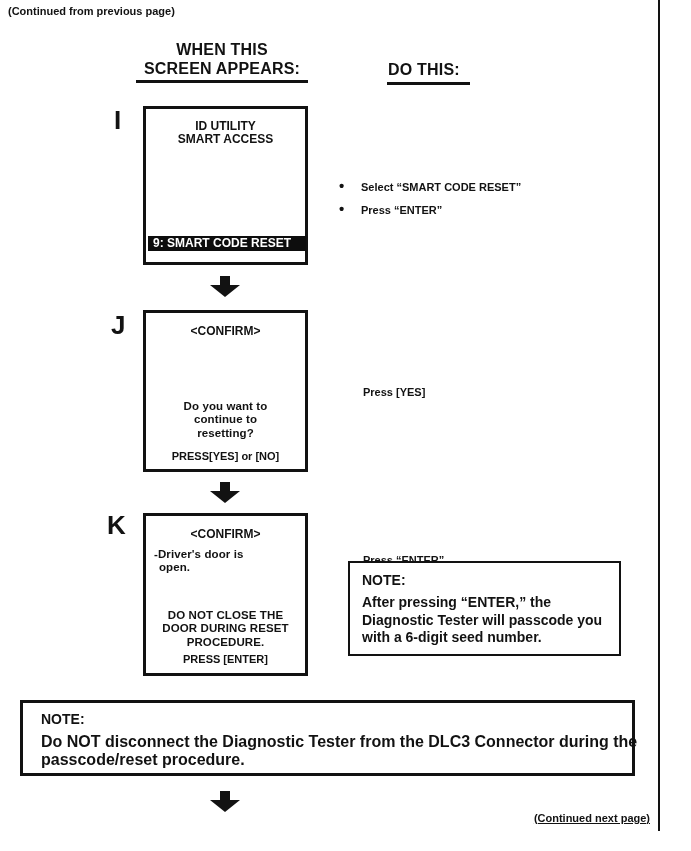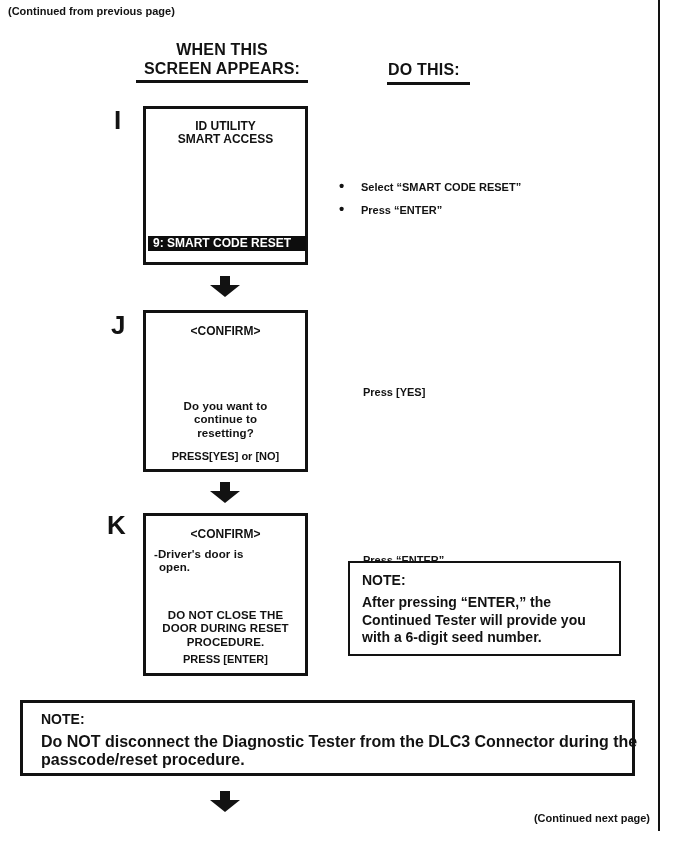--- a/index.html
+++ b/index.html
@@ -128,35 +128,35 @@
     </div>
     <div class="abs screen-footer center" style="left:0; bottom:8px; width:100%;">PRESS [ENTER]</div>
   </div>
 
   <div class="abs action-text" style="left:363px; top:530px;">Press “ENTER”</div>
 
   <div class="abs note-box" style="left:348px; top:561px; width:273px; height:95px;">
     <div class="abs note-title" style="left:12px; top:9px;">NOTE:</div>
     <div class="abs note-body" style="left:12px; top:31px;">
       <div>After pressing “ENTER,” the</div>
-      <div>Continued Tester will provide you</div>
+      <div>Diagnostic Tester will passcode you</div>
       <div>with a 6-digit seed number.</div>
     </div>
   </div>
 
   <div class="abs note-box-thick" style="left:20px; top:700px; width:615px; height:76px;">
     <div class="abs note-title" style="left:18px; top:8px;">NOTE:</div>
     <div class="abs note-body-lg" style="left:18px; top:30px;">
       <div>Do NOT disconnect the Diagnostic Tester from the DLC3 Connector during the</div>
       <div>passcode/reset procedure.</div>
     </div>
   </div>
 
   <div class="abs arrow-icon" style="left:209px; top:791px;">
     <svg width="32" height="21" viewBox="0 0 32 21" fill="#121212" xmlns="http://www.w3.org/2000/svg">
       <rect x="11" y="0" width="10" height="10"></rect>
       <polygon points="1,9 31,9 16,21"></polygon>
     </svg>
   </div>
 
-  <div class="abs small-note" style="right:41px; top:812px;">(Continued next page)</div>
+  <div class="abs small-note" style="right:41px; top:812px;text-decoration:underline;">(Continued next page)</div>
 
 </div>
 
 </body></html>

